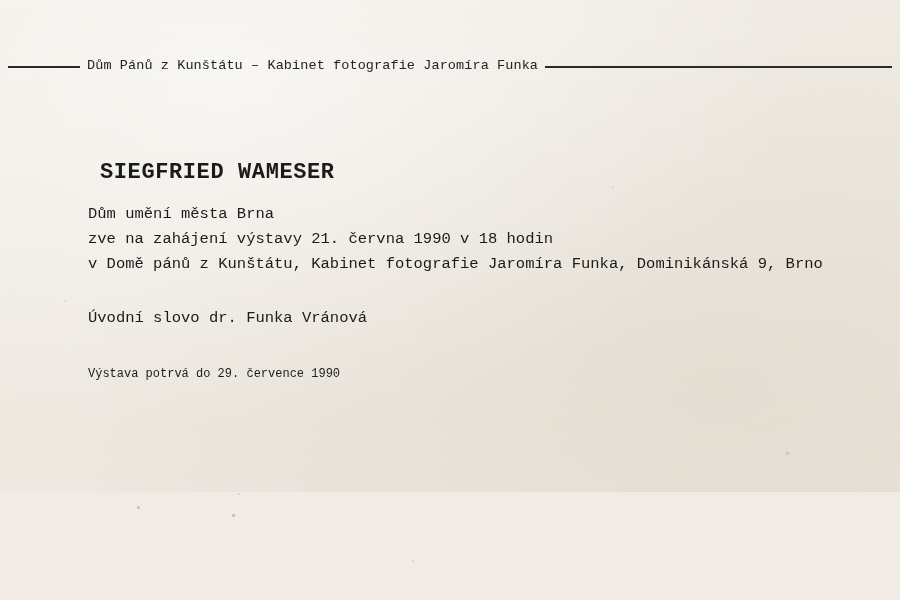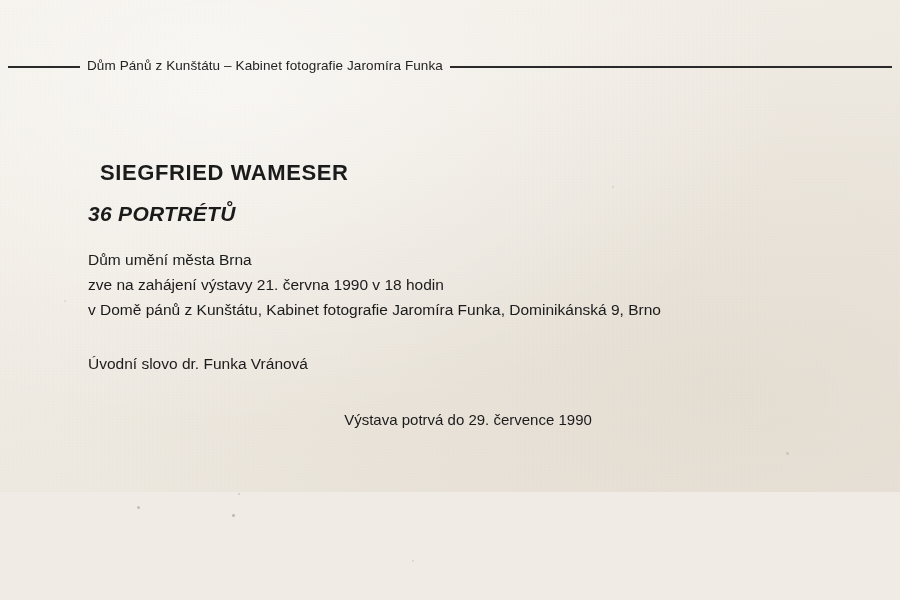--- a/index.html
+++ b/index.html
@@ -16,20 +16,21 @@
   }
 
   .page {
     position: relative;
     width: 900px;
     height: 492px;
     background:
       radial-gradient(ellipse at 25% 15%, rgba(255,255,255,0.55) 0%, rgba(255,255,255,0) 60%),
       radial-gradient(ellipse at 80% 80%, rgba(222,214,201,0.55) 0%, rgba(255,255,255,0) 65%),
       linear-gradient(160deg, #f3efe8 0%, #efeae2 45%, #eae5dc 100%);
+    font-family: Liberation Mono, monospace;
   }
 
   
   .grain {
     position: absolute;
     inset: 0;
     pointer-events: none;
     opacity: 0.35;
     background-image:
       repeating-linear-gradient(0deg, rgba(0,0,0,0.012) 0px, rgba(0,0,0,0.012) 1px, rgba(255,255,255,0) 1px, rgba(255,255,255,0) 3px),
@@ -106,24 +107,23 @@
     margin: 0 0 30px 0;
   }
   .invite div { white-space: nowrap; }
 
   .speaker {
     font-size: 15.5px;
     line-height: 1.5;
     margin: 0 0 34px 0;
   }
   .until {
-    font-size: 15px;
+    font-size: 12px;
     line-height: 1.5;
     margin: 0;
-    text-align: center;
   }
 </style>
 </head>
 <body>
 
 <div class="page">
 
   <div class="grain"></div>
 
   <div class="speck" style="left:137px; top:506px; width:3px; height:3px;"></div>
@@ -137,21 +137,20 @@
   <div class="header">
     <div class="rule rule-left"></div>
     <div class="header-caption">Dům Pánů z Kunštátu – Kabinet fotografie Jaromíra Funka</div>
     <div class="rule rule-right"></div>
   </div>
 
   <div class="content">
 
     <h1 class="title">SIEGFRIED WAMESER</h1>
 
-    <h2 class="subtitle">36 PORTRÉTŮ</h2>
 
 
     <div class="invite">
       <div>Dům umění města Brna</div>
       <div>zve na zahájení výstavy 21. června 1990 v 18 hodin</div>
       <div>v Domě pánů z Kunštátu, Kabinet fotografie Jaromíra Funka, Dominikánská 9, Brno</div>
     </div>
 
     <div class="speaker">Úvodní slovo dr. Funka Vránová</div>
 

